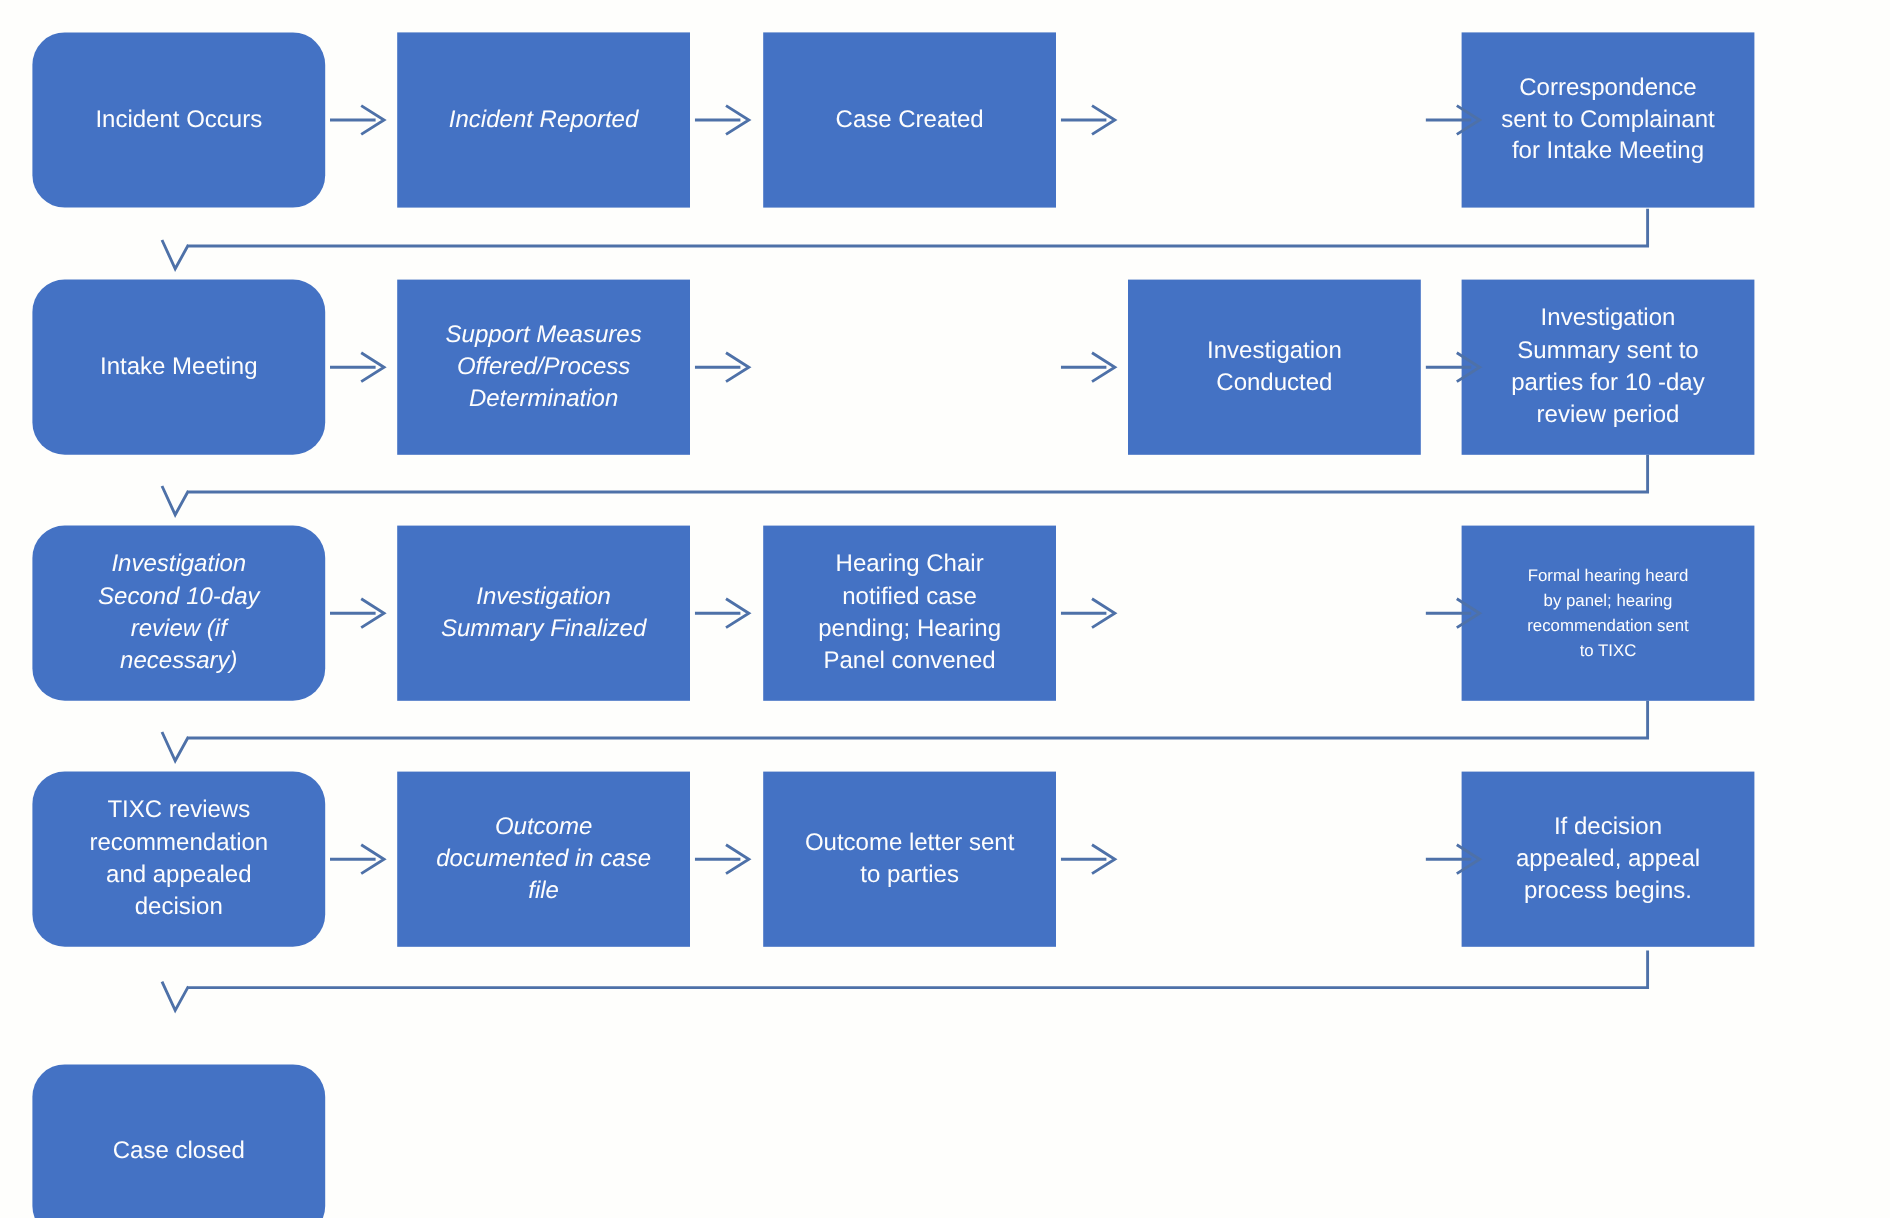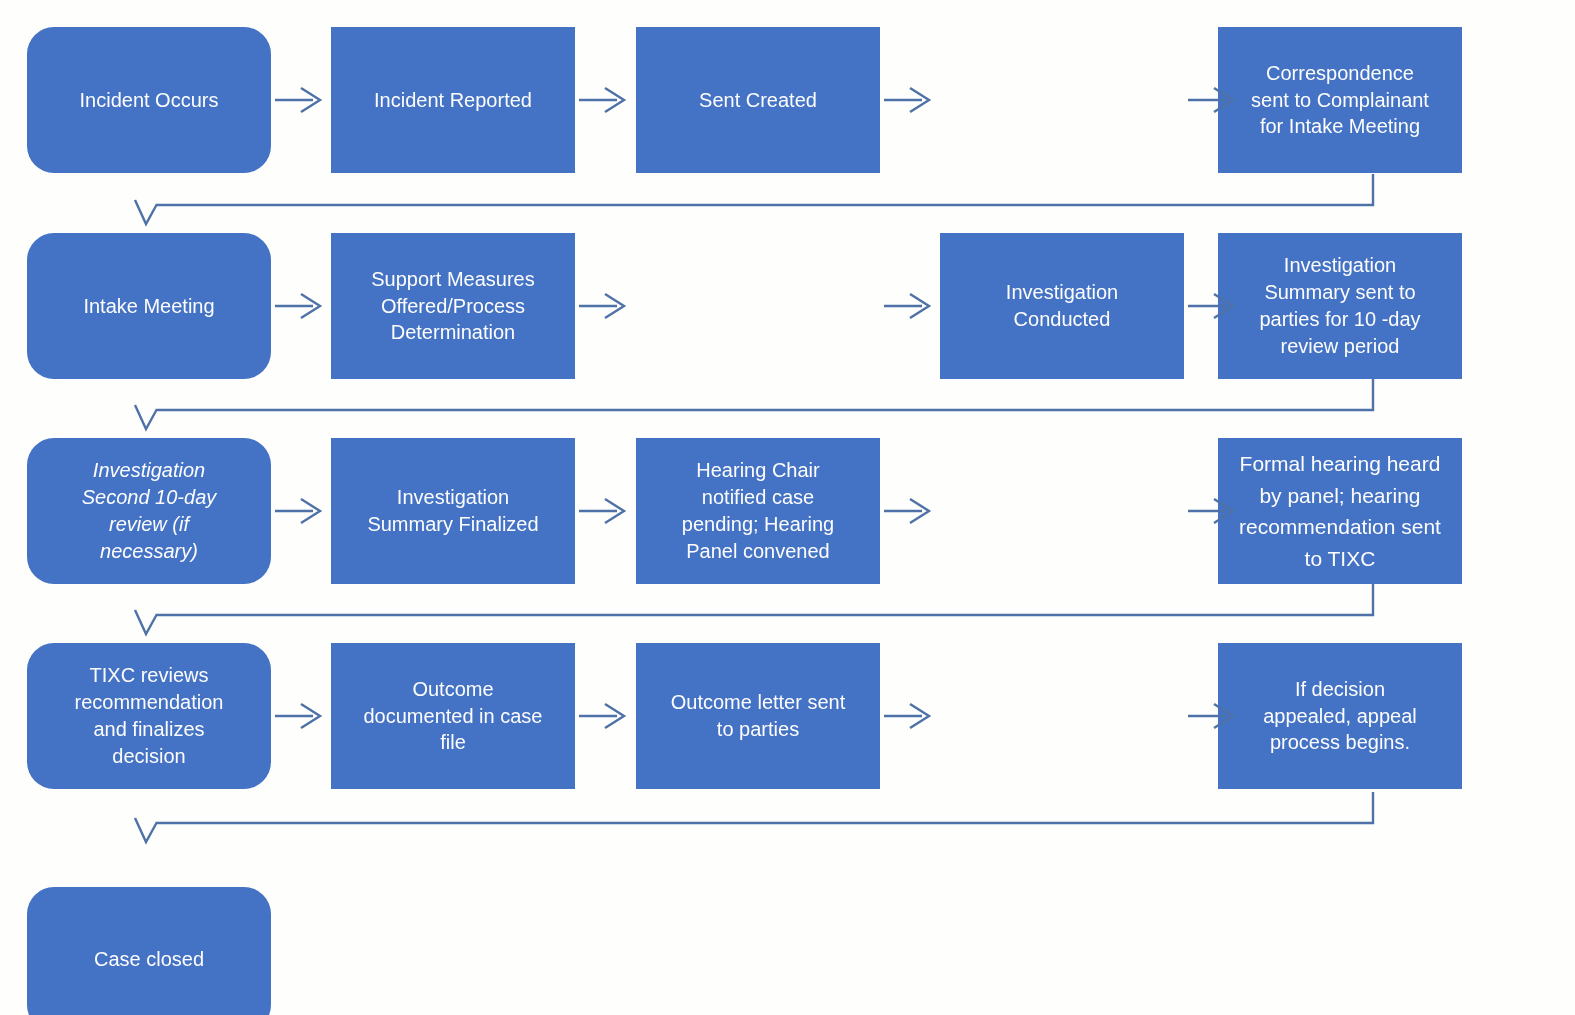--- a/index.html
+++ b/index.html
@@ -29,44 +29,44 @@
     display:flex;
     align-items:center;
     justify-content:center;
     text-align:center;
     font-size:20px;
     line-height:1.34;
     white-space:pre-line;
     padding:0 10px;
     box-sizing:border-box;
   }
-  .box.small{font-size:21px;line-height:1.5;}
+  .box.small{font-size:14px;line-height:1.5;}
   .box.italic{font-style:italic;}
   
-  .c1{left:27px;border-radius:27px;} .c2{left:331px;} .c3{left:636px;} .c4{left:940px;} .c5{left:1218px;}
+  .c1{left:27px;border-radius:27px;} .c2{left:331px;font-style:italic;} .c3{left:636px;} .c4{left:940px;} .c5{left:1218px;}
   
   .r1{top:27px;} .r2{top:233px;} .r3{top:438px;} .r4{top:643px;} .r5{top:887px;height:145px;}
   
   .harrow{position:absolute;width:52px;height:32px;}
   .g1{left:275px;} .g2{left:579px;} .g3{left:884px;} .g4{left:1188px;}
   .ar1{top:84px;} .ar2{top:290px;} .ar3{top:495px;} .ar4{top:700px;}
   
   .elbow{position:absolute;left:120px;width:1270px;height:56px;}
   .e1{top:172px;} .e2{top:377px;} .e3{top:582px;} .e4{top:790px;}
   svg{display:block;}
   .stroke{stroke:var(--line);stroke-width:2.4;fill:none;}
 </style>
 </head>
 <body>
 
 <div id="canvas">
 
   <div class="box r1 c1">Incident Occurs</div>
   <div class="box r1 c2">Incident Reported</div>
-  <div class="box r1 c3">Sent Created</div>
+  <div class="box r1 c3">Case Created</div>
   <div class="box r1 c5">Correspondence
 sent to Complainant
 for Intake Meeting</div>
 
   <div class="box r2 c1">Intake Meeting</div>
   <div class="box r2 c2">Support Measures
 Offered/Process
 Determination</div>
   <div class="box r2 c4">Investigation
 Conducted</div>
@@ -85,21 +85,21 @@
 notified case
 pending; Hearing
 Panel convened</div>
   <div class="box r3 c5 small">Formal hearing heard
 by panel; hearing
 recommendation sent
 to TIXC</div>
 
   <div class="box r4 c1">TIXC reviews
 recommendation
-and finalizes
+and appealed
 decision</div>
   <div class="box r4 c2">Outcome
 documented in case
 file</div>
   <div class="box r4 c3">Outcome letter sent
 to parties</div>
   <div class="box r4 c5">If decision
 appealed, appeal
 process begins.</div>
 

